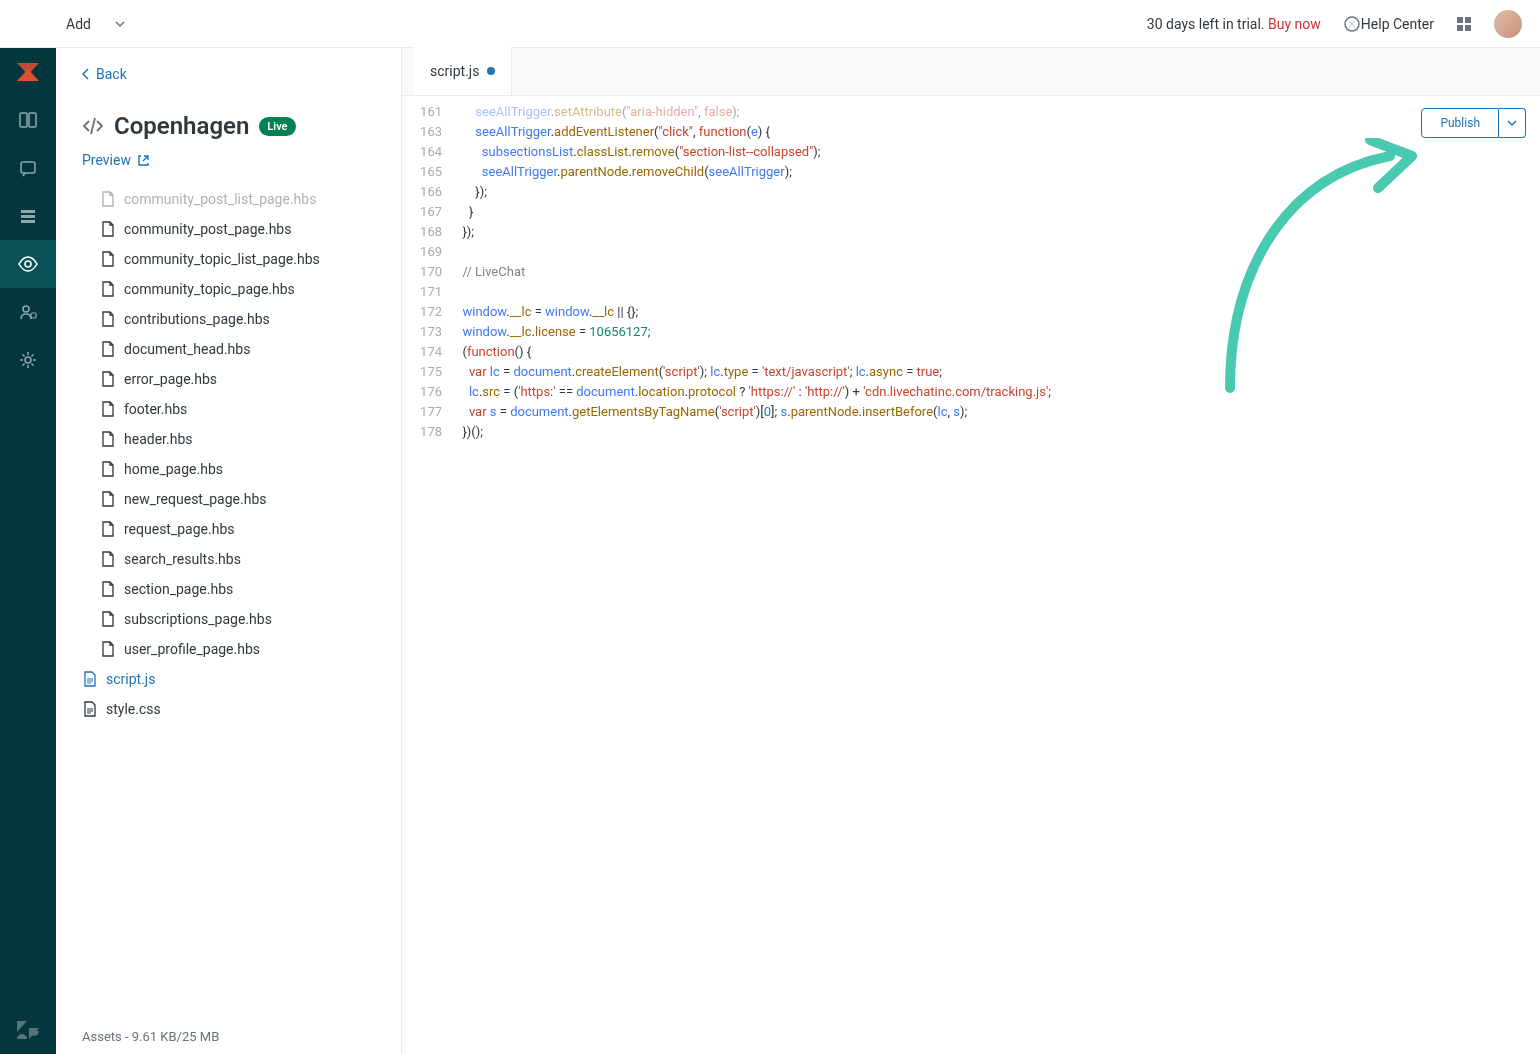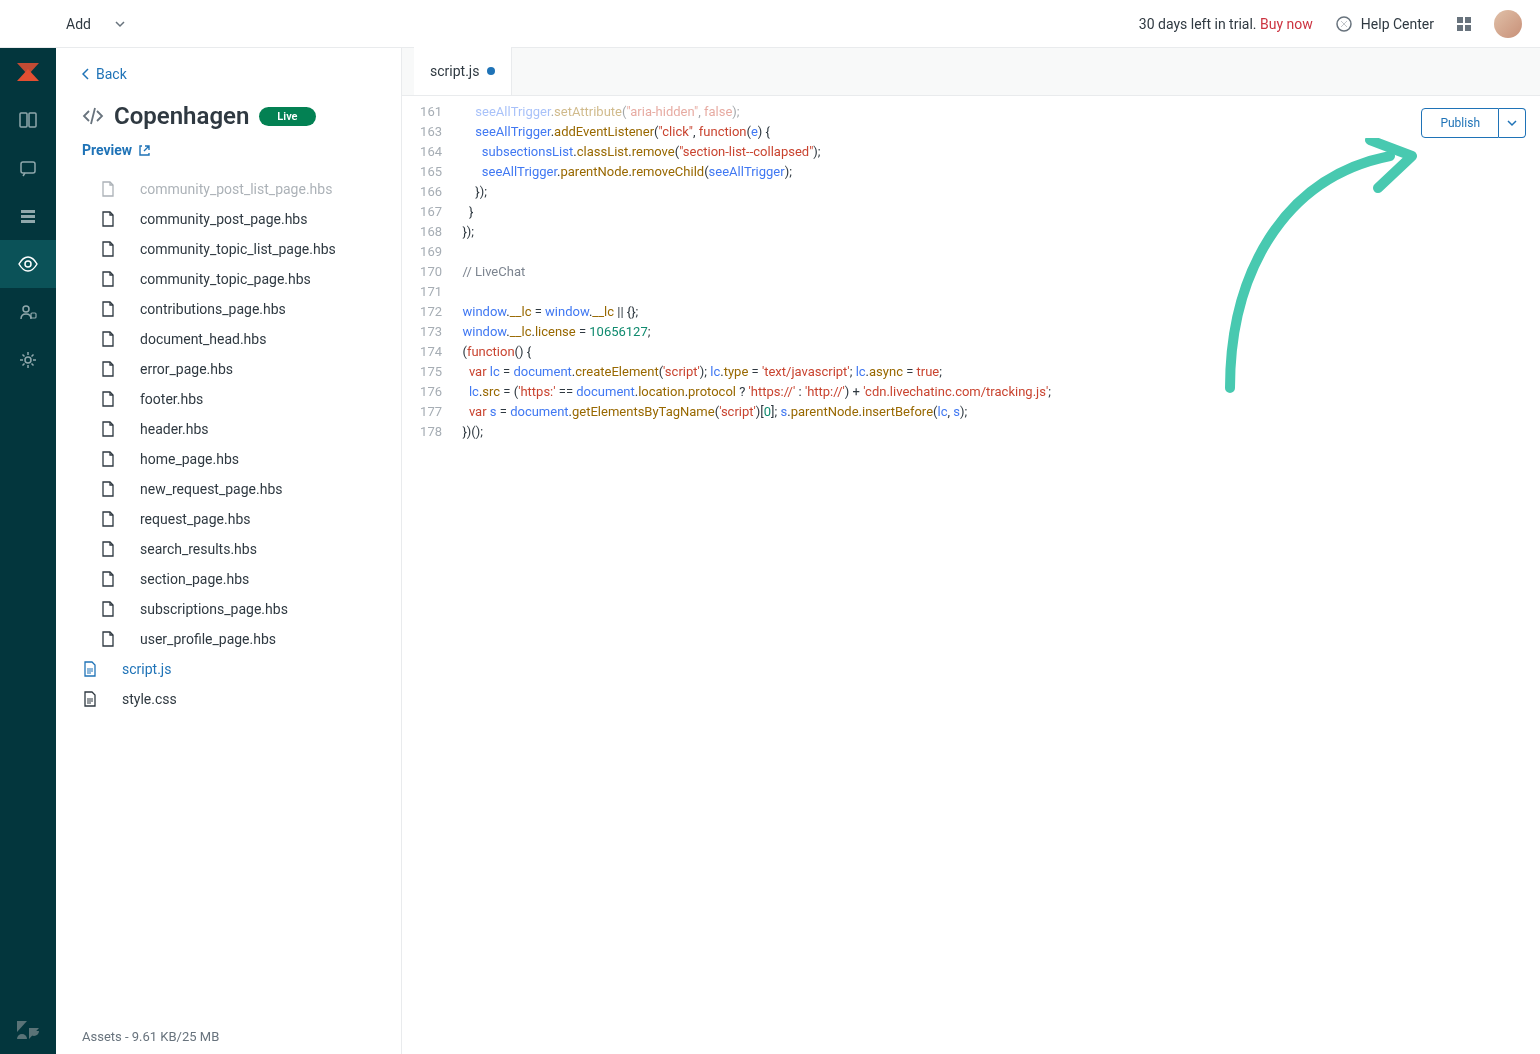--- a/index.html
+++ b/index.html
@@ -8,27 +8,27 @@
 .topbar{height:48px;display:flex;align-items:center;padding:0 18px 0 0;border-bottom:1px solid #e9ebed;flex-shrink:0}
 .left-rail{width:56px;background:#03363d;display:flex;flex-direction:column;align-items:center;padding-top:0}
 .rail-logo{width:56px;height:48px;display:flex;align-items:center;justify-content:center}
 .rail-item{width:56px;height:48px;display:flex;align-items:center;justify-content:center;cursor:pointer;color:#9fb8bc}
 .rail-item.active{background:#0b5258;color:#fff}
 .rail-spacer{flex:1}
 .rail-bottom{width:56px;height:48px;display:flex;align-items:center;justify-content:center}
 .main{display:flex;flex:1;min-height:0}
 .sidebar{width:346px;border-right:1px solid #e9ebed;display:flex;flex-direction:column;padding:18px 0 10px 0;overflow:hidden}
 .sidebar-inner{padding:0 26px;display:flex;flex-direction:column;min-height:0;flex:1}
-.back-link{color:#1f73b7;font-size:14px;display:flex;align-items:center;gap:6px;cursor:pointer;margin-bottom:20px}
+.back-link{color:#1f73b7;font-size:14px;display:flex;align-items:center;gap:6px;cursor:pointer;margin-bottom:30px}
 .theme-header{display:flex;align-items:center;gap:10px;margin-bottom:12px}
 .theme-title{font-size:24px;font-weight:600}
-.live-badge{background:#038153;color:#fff;font-size:11px;font-weight:600;padding:3px 18px;border-radius:10px}
-.preview-link{color:#1f73b7;font-size:14px;font-weight:700;display:flex;align-items:center;gap:6px;cursor:pointer;margin-bottom:10px}
+.live-badge{background:#038153;color:#fff;font-size:11px;font-weight:600;padding:3px 8px;border-radius:10px}
+.preview-link{color:#1f73b7;font-size:14px;font-weight:400;display:flex;align-items:center;gap:6px;cursor:pointer;margin-bottom:10px}
 .file-list{flex:1;overflow:auto;padding-top:6px;margin-left:-10px;margin-right:-8px}
-.file-item{display:flex;align-items:center;gap:24px;padding:7px 10px 7px 28px;font-size:14px;color:#2f3941;cursor:pointer;white-space:nowrap;overflow:hidden;text-overflow:ellipsis}
+.file-item{display:flex;align-items:center;gap:8px;padding:7px 10px 7px 28px;font-size:14px;color:#2f3941;cursor:pointer;white-space:nowrap;overflow:hidden;text-overflow:ellipsis}
 .file-item.active{color:#1f73b7}
 .file-item.top{padding-left:10px}
 .file-item.muted{color:#68737d}
 .file-icon{width:16px;height:16px;flex-shrink:0}
 .assets-footer{padding:12px 26px 0;font-size:13px;color:#68737d}
 .editor-area{flex:1;display:flex;flex-direction:column;min-width:0;position:relative}
 .tab-bar{height:48px;display:flex;align-items:flex-end;border-bottom:1px solid #e9ebed;padding-left:12px;background:#f8f9f9}
 .tab{height:48px;display:flex;align-items:center;gap:8px;padding:0 16px;border-right:1px solid #e9ebed;background:#fff;font-size:14px;cursor:pointer}
 .dirty-dot{width:8px;height:8px;background:#1f73b7;border-radius:50%}
 .code-wrap{flex:1;overflow:auto;font-family:SFMono-Regular,Consolas,"Liberation Mono",Menlo,monospace;font-size:13px;line-height:20px;padding-top:6px}
@@ -45,21 +45,21 @@
 .publish-wrap{position:absolute;top:60px;right:14px;display:flex}
 .publish-btn{border:1px solid #1f73b7;color:#1f73b7;background:#fff;font-size:12px;padding:7px 18px;border-radius:4px 0 0 4px;cursor:pointer}
 .publish-drop{border:1px solid #1f73b7;border-left:none;color:#1f73b7;background:#fff;padding:7px 8px;border-radius:0 4px 4px 0;cursor:pointer;display:flex;align-items:center}
 .arrow-overlay{position:absolute;top:90px;right:120px;width:200px;height:260px;pointer-events:none}
 .topbar-left{display:flex;align-items:center;height:100%}
 .topbar-pad{width:56px}
 .add-btn{display:flex;align-items:center;gap:24px;font-size:14px;color:#2f3941;padding:0 10px;cursor:pointer}
 .topbar-right{margin-left:auto;display:flex;align-items:center;gap:22px}
 .trial-text{font-size:14px;color:#2f3941}
 .trial-text .buy{color:#cc3340}
-.help-link{display:flex;align-items:center;gap:8px;font-size:14px;color:#2f3941;cursor:pointer}
+.help-link{display:flex;align-items:center;gap:0;font-size:14px;color:#2f3941;cursor:pointer}
 .apps-icon{cursor:pointer;color:#68737d}
 .avatar{width:28px;height:28px;border-radius:50%;background:linear-gradient(135deg,#e0c0a8,#c89078);cursor:pointer}
 svg{display:block}
 </style>
 </head>
 <body>
 
 <div class="topbar">
   <div class="topbar-left">
     <div class="topbar-pad"></div>

